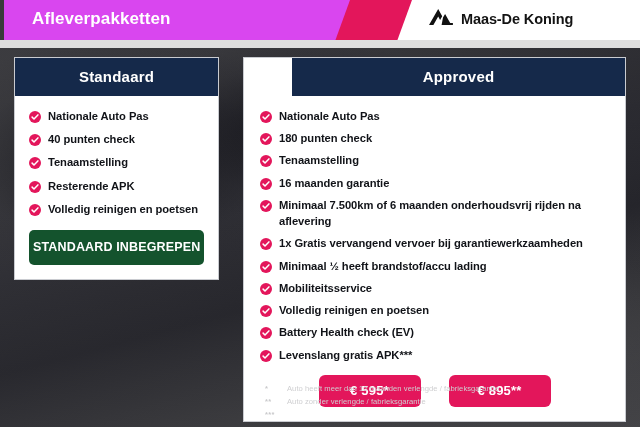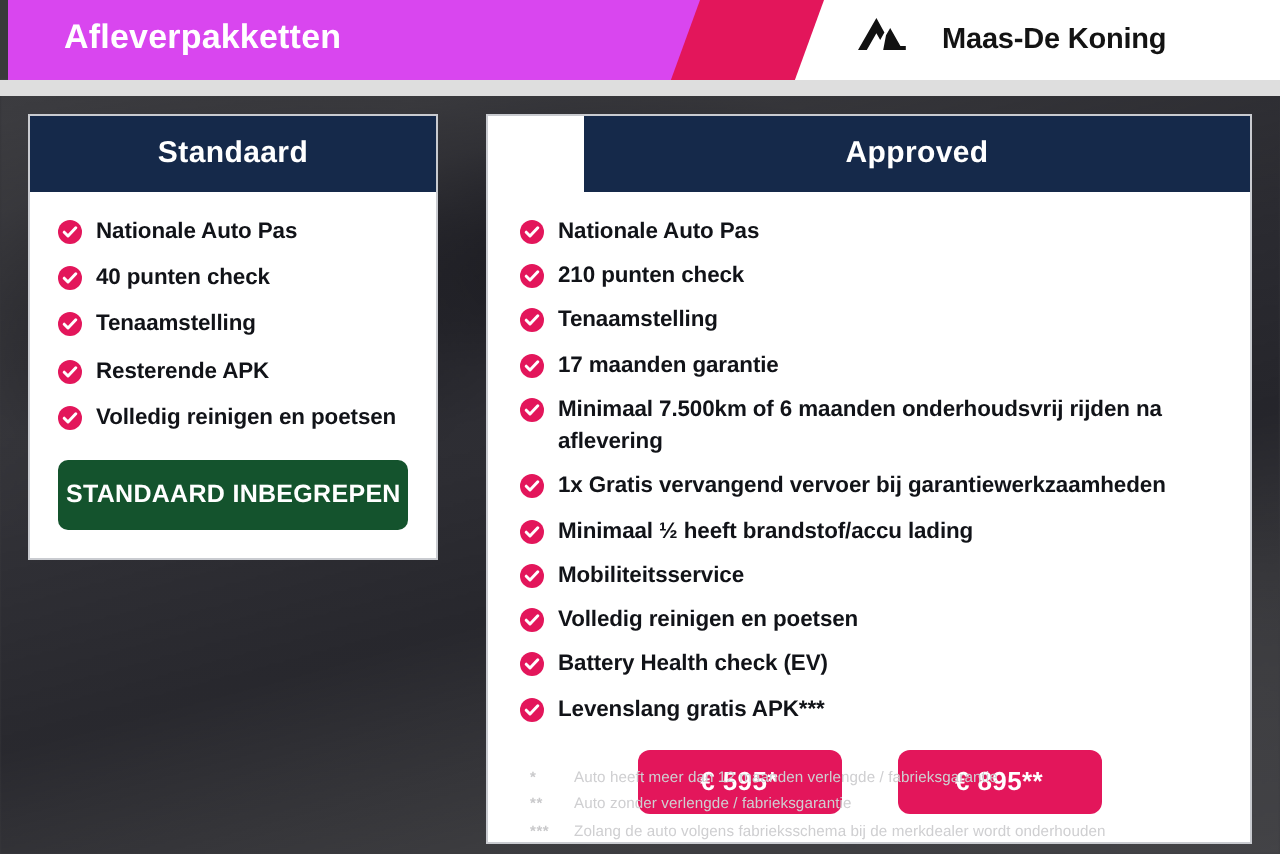--- a/index.html
+++ b/index.html
@@ -70,21 +70,21 @@
     top: -6px; left: 400px;
     width: 300px; height: 56px;
     background: #ffffff;
     transform: skewX(-20deg);
   }
   .logo-wrap {
     position: absolute;
     left: 424px; top: 8px;
     display: flex;
     align-items: center;
-    gap: 17px;
+    gap: 7px;
     z-index: 3;
   }
   .logo-mark { display: block; }
   .logo-text {
     font-size: 14.5px;
     font-weight: 700;
     color: #131313;
     letter-spacing: -0.1px;
     white-space: nowrap;
   }
@@ -306,39 +306,39 @@
           </span>
           <span class="feat-text">Nationale Auto Pas</span>
         </li>
         <li>
           <span class="check-icon">
             <svg width="12" height="12" viewBox="0 0 12 12" aria-hidden="true">
               <circle cx="6" cy="6" r="6" fill="#e3165b"></circle>
               <path d="M3.1 6.1 L5.0 8.0 L8.9 3.9" fill="none" stroke="#ffffff" stroke-width="1.5" stroke-linecap="round" stroke-linejoin="round"></path>
             </svg>
           </span>
-          <span class="feat-text">210 punten check</span>
+          <span class="feat-text">180 punten check</span>
         </li>
         <li>
           <span class="check-icon">
             <svg width="12" height="12" viewBox="0 0 12 12" aria-hidden="true">
               <circle cx="6" cy="6" r="6" fill="#e3165b"></circle>
               <path d="M3.1 6.1 L5.0 8.0 L8.9 3.9" fill="none" stroke="#ffffff" stroke-width="1.5" stroke-linecap="round" stroke-linejoin="round"></path>
             </svg>
           </span>
           <span class="feat-text">Tenaamstelling</span>
         </li>
         <li>
           <span class="check-icon">
             <svg width="12" height="12" viewBox="0 0 12 12" aria-hidden="true">
               <circle cx="6" cy="6" r="6" fill="#e3165b"></circle>
               <path d="M3.1 6.1 L5.0 8.0 L8.9 3.9" fill="none" stroke="#ffffff" stroke-width="1.5" stroke-linecap="round" stroke-linejoin="round"></path>
             </svg>
           </span>
-          <span class="feat-text">17 maanden garantie</span>
+          <span class="feat-text">16 maanden garantie</span>
         </li>
         <li>
           <span class="check-icon">
             <svg width="12" height="12" viewBox="0 0 12 12" aria-hidden="true">
               <circle cx="6" cy="6" r="6" fill="#e3165b"></circle>
               <path d="M3.1 6.1 L5.0 8.0 L8.9 3.9" fill="none" stroke="#ffffff" stroke-width="1.5" stroke-linecap="round" stroke-linejoin="round"></path>
             </svg>
           </span>
           <span class="feat-text">Minimaal 7.500km of 6 maanden onderhoudsvrij rijden na aflevering</span>
         </li>
@@ -409,17 +409,16 @@
     <div class="footnote-row">
       <span class="fn-mark">*</span>
       <span class="fn-text">Auto heeft meer dan 12 maanden verlengde / fabrieksgarantie</span>
     </div>
     <div class="footnote-row">
       <span class="fn-mark">**</span>
       <span class="fn-text">Auto zonder verlengde / fabrieksgarantie</span>
     </div>
     <div class="footnote-row">
       <span class="fn-mark">***</span>
-      <span class="fn-text">Zolang de auto volgens fabrieksschema bij de merkdealer wordt onderhouden</span>
     </div>
   </div>
 
 </div>
 
 </body></html>

